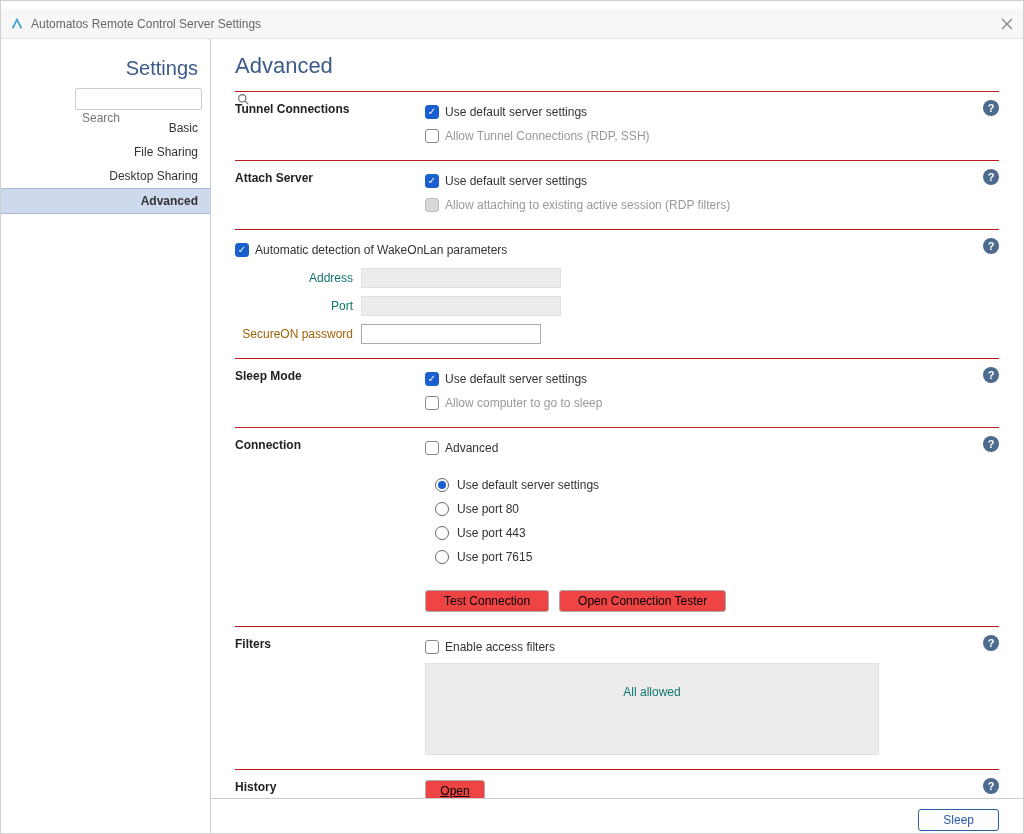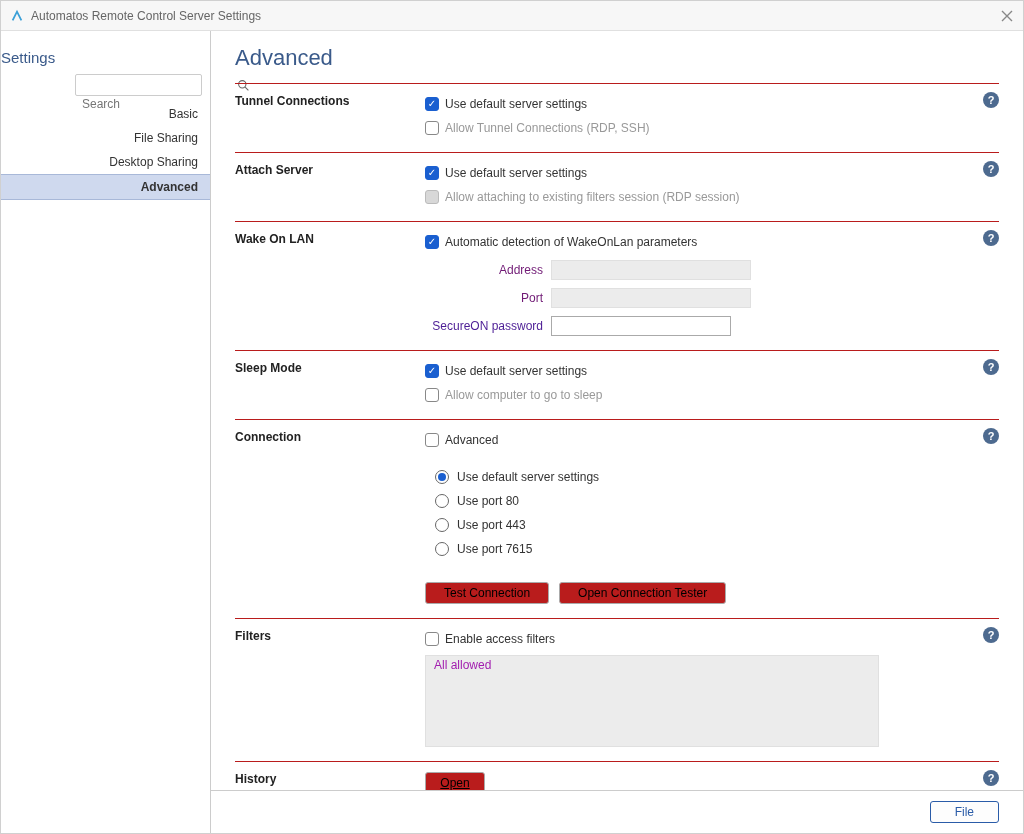--- a/index.html
+++ b/index.html
@@ -15,20 +15,21 @@
   }
   .titlebar {
     height: 30px;
     display: flex;
     align-items: center;
     padding: 0 8px;
     border-bottom: 1px solid #e0e0e0;
     background: #f7f7f7;
     color: #666;
     font-size: 12px;
+    margin-top: 8px;
   }
   .titlebar .logo {
     width: 16px; height: 16px;
     margin-right: 6px;
     display: inline-flex;
     align-items: center;
     justify-content: center;
   }
   .titlebar .logo svg { width: 14px; height: 14px; }
   .titlebar .title { flex: 1; }
@@ -42,22 +43,23 @@
     height: calc(100% - 30px);
   }
   .sidebar {
     width: 210px;
     border-right: 1px solid #ccc;
     padding-top: 14px;
     display: flex;
     flex-direction: column;
   }
   .sidebar-title {
-    font-size: 15px;
+    font-size: 20px;
     color: #3a5a8a;
+    text-align: right;
     padding: 4px 12px 8px 0;
   }
   .search-wrap {
     display: flex;
     align-items: center;
     border: 1px solid #ccc;
     border-radius: 2px;
     margin: 0 8px 6px 74px;
     padding: 2px 6px;
     height: 22px;
@@ -180,24 +182,24 @@
   .check-label.disabled { color: #999; }
   .form-row {
     display: flex;
     align-items: center;
     gap: 8px;
     margin-top: 4px;
   }
   .form-label {
     width: 118px;
     text-align: right;
-    color: #701a75;
-    font-size: 12px;
-  }
-  .form-label.enabled { color: #4c1d95; }
+    color: #0f766e;
+    font-size: 12px;
+  }
+  .form-label.enabled { color: #a16207; }
   .disabled-input {
     width: 200px;
     height: 20px;
     background: #ececec;
     border: 1px solid #e0e0e0;
   }
   .text-input {
     width: 180px;
     height: 20px;
     border: 1px solid #aaa;
@@ -233,37 +235,38 @@
     background: #1a5fd0;
   }
   .btn-row {
     display: flex;
     gap: 10px;
     margin-top: 22px;
   }
   .btn {
     border: 1px solid #aaa;
     border-radius: 3px;
-    background: #b91c1c;
+    background: #ef4444;
     padding: 3px 18px;
     font-size: 12px;
     cursor: pointer;
     min-width: 120px;
     text-align: center;
   }
   .btn.small { min-width: 60px; padding: 3px 12px; text-decoration: underline; }
   .filters-box {
     width: 454px;
     height: 92px;
     background: #ececec;
     border: 1px solid #e0e0e0;
-    padding: 2px 8px;
-    color: #a21caf;
+    padding: 21px 8px;
+    color: #0f766e;
     font-size: 12px;
     margin-top: 2px;
+    text-align: center;
   }
   .footer {
     border-top: 1px solid #ccc;
     padding: 10px 24px;
     display: flex;
     justify-content: flex-end;
   }
   .save-btn {
     border: 1px solid #2a5ca8;
     border-radius: 3px;
@@ -333,28 +336,27 @@
 
       <div class="section">
         <div class="section-label">Attach Server</div>
         <div class="section-body">
           <div class="check-row">
             <span class="checkbox checked"></span>
             <span class="check-label">Use default server settings</span>
           </div>
           <div class="check-row">
             <span class="checkbox disabled"></span>
-            <span class="check-label disabled">Allow attaching to existing filters session (RDP session)</span>
-          </div>
-        </div>
-        <div class="help-icon">?</div>
-      </div>
-
-      <div class="section">
-        <div class="section-label">Wake On LAN</div>
+            <span class="check-label disabled">Allow attaching to existing active session (RDP filters)</span>
+          </div>
+        </div>
+        <div class="help-icon">?</div>
+      </div>
+
+      <div class="section">
         <div class="section-body">
           <div class="check-row">
             <span class="checkbox checked"></span>
             <span class="check-label">Automatic detection of WakeOnLan parameters</span>
           </div>
           <div class="form-row">
             <span class="form-label">Address</span>
             <div class="disabled-input"></div>
           </div>
           <div class="form-row">
@@ -435,17 +437,17 @@
           <div>
             <button class="btn small">Open</button>
           </div>
         </div>
         <div class="help-icon">?</div>
       </div>
 
     </div>
 
     <div class="footer">
-      <button class="save-btn">File</button>
+      <button class="save-btn">Sleep</button>
     </div>
   </div>
 
 </div>
 
 </body></html>

